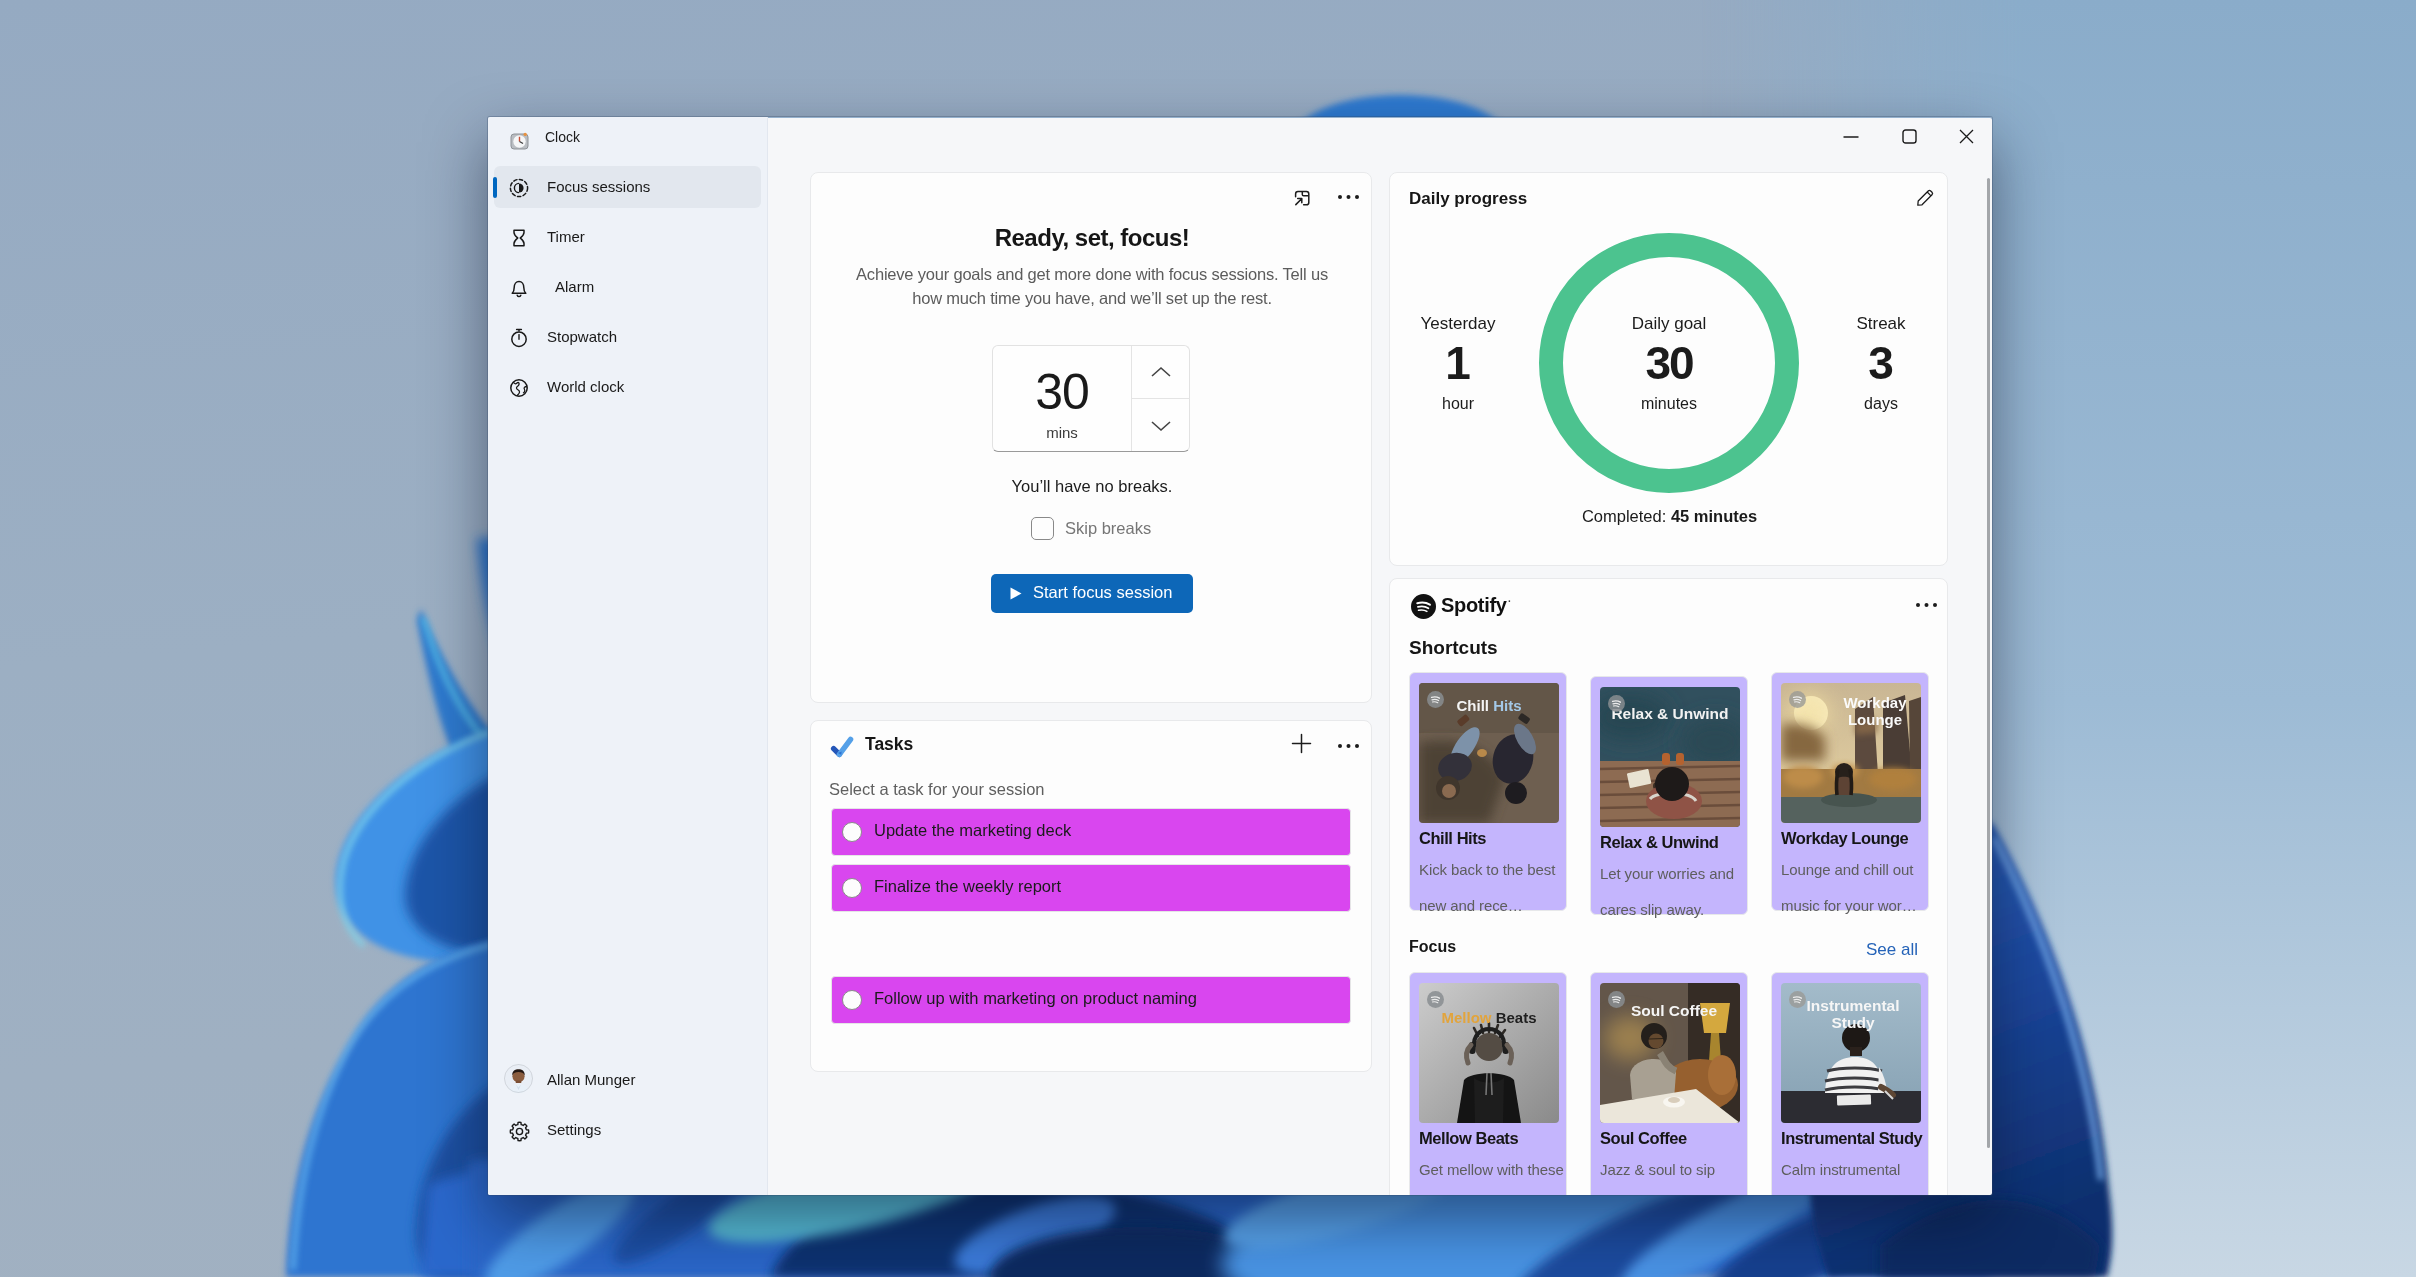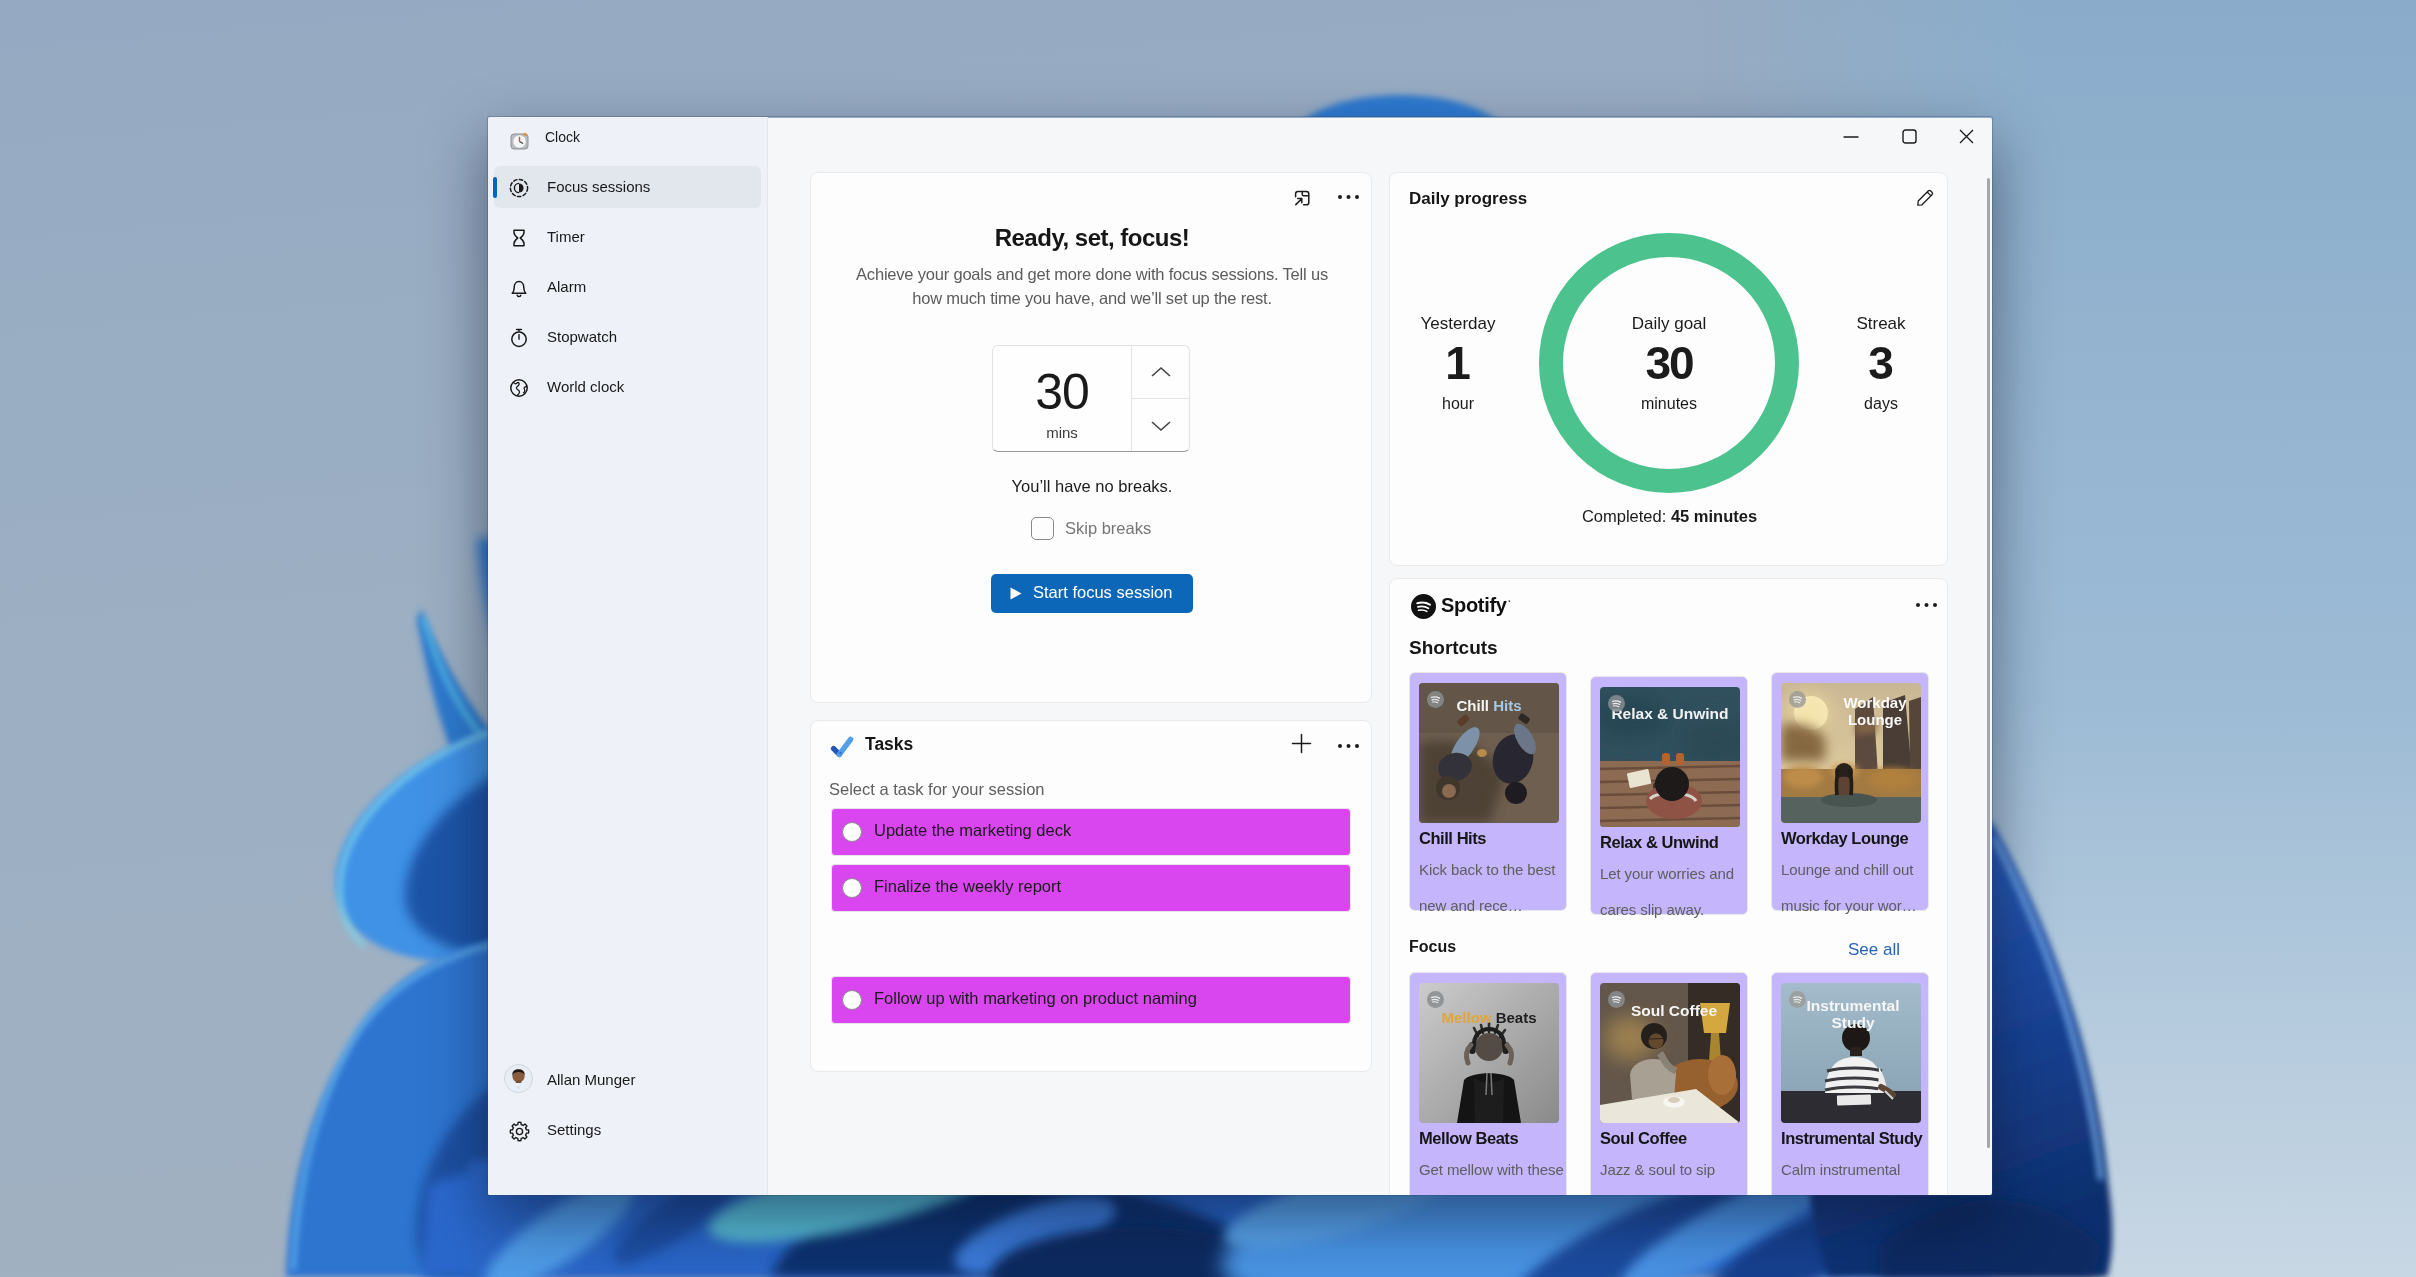--- a/index.html
+++ b/index.html
@@ -121,21 +121,21 @@
 
       <svg style="position:absolute;left:20px;top:110px" width="22" height="22" viewBox="0 0 22 22">
         <path d="M 6 3.2 H 16 V 5.5 C 16 8 13.8 9.6 12.2 11 C 13.8 12.4 16 14 16 16.5 V 18.8 H 6 V 16.5 C 6 14 8.2 12.4 9.8 11 C 8.2 9.6 6 8 6 5.5 Z" fill="none" stroke="#191919" stroke-width="1.5" stroke-linejoin="round"></path>
       </svg>
       <div class="navlabel" style="position:absolute;left:59px;top:111px;">Timer</div>
 
       <svg style="position:absolute;left:20px;top:160px" width="22" height="22" viewBox="0 0 22 22">
         <path d="M 4.2 16.2 C 5.8 14.8 6.2 13.4 6.2 10.6 C 6.2 7 8.2 4.4 11 4.4 C 13.8 4.4 15.8 7 15.8 10.6 C 15.8 13.4 16.2 14.8 17.8 16.2 Z" fill="none" stroke="#191919" stroke-width="1.5" stroke-linejoin="round"></path>
         <path d="M 9.2 18.2 C 9.6 19.2 10.2 19.6 11 19.6 C 11.8 19.6 12.4 19.2 12.8 18.2" fill="none" stroke="#191919" stroke-width="1.5" stroke-linecap="round"></path>
       </svg>
-      <div class="navlabel" style="position:absolute;left:59px;top:161px;">Alarm</div>
+      <div class="navlabel" style="position:absolute;left:67px;top:161px;">Alarm</div>
 
       <svg style="position:absolute;left:20px;top:210px" width="22" height="22" viewBox="0 0 22 22">
         <circle cx="11" cy="12.2" r="7.2" fill="none" stroke="#191919" stroke-width="1.5"></circle>
         <line x1="11" y1="12.2" x2="11" y2="7.6" stroke="#191919" stroke-width="1.4" stroke-linecap="round"></line>
         <line x1="8.6" y1="2.6" x2="13.4" y2="2.6" stroke="#191919" stroke-width="1.5" stroke-linecap="round"></line>
         <line x1="11" y1="2.8" x2="11" y2="4.6" stroke="#191919" stroke-width="1.5"></line>
       </svg>
       <div class="navlabel" style="position:absolute;left:59px;top:211px;">Stopwatch</div>
 
       <svg style="position:absolute;left:20px;top:260px" width="22" height="22" viewBox="0 0 22 22">
@@ -384,21 +384,21 @@
                   <path d="M 4.6 6.4 C 7.2 5.6 10.2 5.9 12.4 7.2" stroke-width="1.4"></path>
                   <path d="M 5.0 8.8 C 7.2 8.2 9.7 8.4 11.6 9.5" stroke-width="1.2"></path>
                   <path d="M 5.4 11.0 C 7.2 10.6 9.2 10.8 10.8 11.7" stroke-width="1.1"></path>
                 </g>
               </svg></div>
           <div class="tiletitle">Workday Lounge</div>
           <div class="tiledesc">Lounge and chill out music for your wor…</div>
         </div>
 
         <div style="position:absolute;left:19px;top:359px;font-size:16px;font-weight:bold;color:#161616;">Focus</div>
-        <div style="position:absolute;left:458px;top:361px;width:70px;text-align:left;font-size:17px;color:#2563b8;">See all</div>
+        <div style="position:absolute;left:458px;top:361px;width:70px;text-align:right;font-size:17px;color:#2563b8;">See all</div>
 
         <div class="tile" style="left:19px;top:393px;">
           <div class="tileimg" id="img-mellow"><svg width="140" height="140" viewBox="0 0 140 140">
             <defs>
                   <linearGradient id="mbg" x1="0" y1="0" x2="1" y2="1">
               <stop offset="0" stop-color="#cccccc"></stop>
                     <stop offset="1" stop-color="#8a8a8a"></stop>
             </linearGradient>
                 </defs>
             <rect width="140" height="140" fill="url(#mbg)"></rect>

